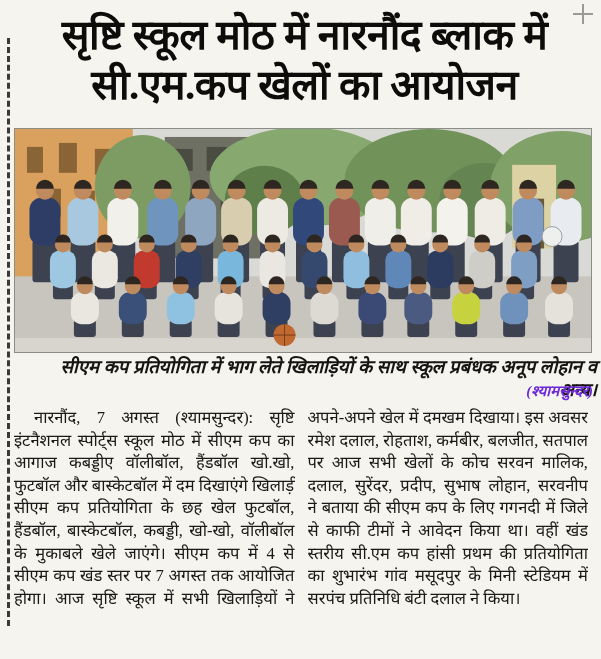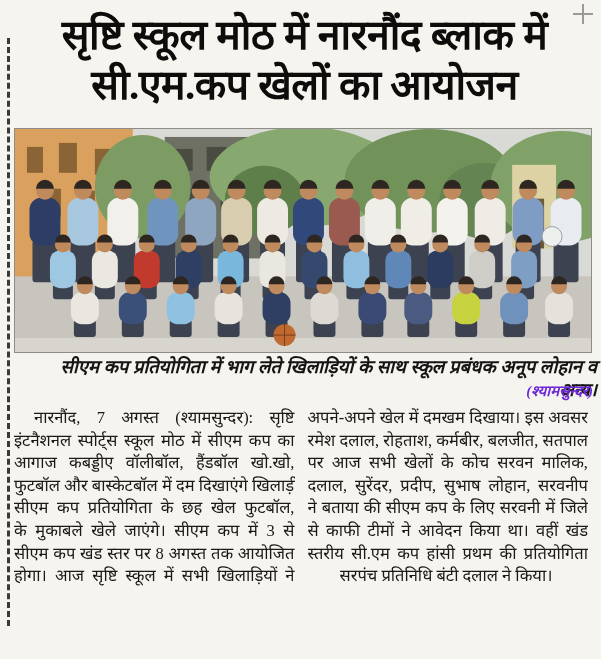--- a/index.html
+++ b/index.html
@@ -62,21 +62,21 @@
     position:absolute;left:14px;top:407px;width:574px;
     display:flex;gap:13px;
   }
   .col{flex:1 1 0;min-width:0;font-size:16.5px;line-height:22.6px;}
   .bodyline{
     text-align:justify;text-align-last:justify;
     white-space:nowrap;overflow:hidden;
     color:#1b1918;
   }
   .col-left .bodyline:first-child{text-indent:20px;}
-  .col-right .bodyline:last-child{text-align-last:left;margin-left:32px;}
+  .col-right .bodyline:last-child{text-align-last:left;}
 </style>
 </head>
 <body>
 
 <div class="clip">
 
   <div class="crop-dash"></div>
   <div class="reg-cross"></div>
 
   <div class="headline">
@@ -272,29 +272,31 @@
     <span class="credit">(श्यामसुन्दर)</span>
   </div>
 
   <div class="article">
     <div class="col col-left">
         <div class="bodyline">नारनौंद, 7 अगस्त (श्यामसुन्दर): सृष्टि</div>
         <div class="bodyline">इंटनैशनल स्पोर्ट्स स्कूल मोठ में सीएम कप का</div>
         <div class="bodyline">आगाज कबड्डीए वॉलीबॉल, हैंडबॉल खो.खो,</div>
         <div class="bodyline">फुटबॉल और बास्केटबॉल में दम दिखाएंगे खिलाड़ी</div>
         <div class="bodyline">सीएम कप प्रतियोगिता के छह खेल फुटबॉल,</div>
-        <div class="bodyline">के मुकाबले खेले जाएंगे। सीएम कप में 3 से</div>
-        <div class="bodyline">सीएम कप खंड स्तर पर 8 अगस्त तक आयोजित</div>
+        <div class="bodyline">हैंडबॉल, बास्केटबॉल, कबड्डी, खो-खो, वॉलीबॉल</div>
+        <div class="bodyline">के मुकाबले खेले जाएंगे। सीएम कप में 4 से</div>
+        <div class="bodyline">सीएम कप खंड स्तर पर 7 अगस्त तक आयोजित</div>
         <div class="bodyline">होगा। आज सृष्टि स्कूल में सभी  खिलाड़ियों ने</div>
       </div>
     <div class="col col-right">
         <div class="bodyline">अपने-अपने खेल में दमखम दिखाया। इस अवसर</div>
         <div class="bodyline">रमेश दलाल, रोहताश, कर्मबीर, बलजीत, सतपाल</div>
         <div class="bodyline">पर आज सभी खेलों के कोच सरवन मालिक,</div>
         <div class="bodyline">दलाल, सुरेंदर, प्रदीप, सुभाष लोहान, सरवनीप</div>
-        <div class="bodyline">ने बताया की सीएम कप के लिए सरवनी में जिले</div>
+        <div class="bodyline">ने बताया की सीएम कप के लिए गगनदी में जिले</div>
         <div class="bodyline">से काफी टीमों ने आवेदन किया था। वहीं खंड</div>
         <div class="bodyline">स्तरीय सी.एम कप हांसी प्रथम की प्रतियोगिता</div>
+        <div class="bodyline">का शुभारंभ गांव मसूदपुर के मिनी स्टेडियम में</div>
         <div class="bodyline">सरपंच प्रतिनिधि बंटी दलाल ने किया।</div>
       </div>
   </div>
 
 </div>
 
 </body></html>

